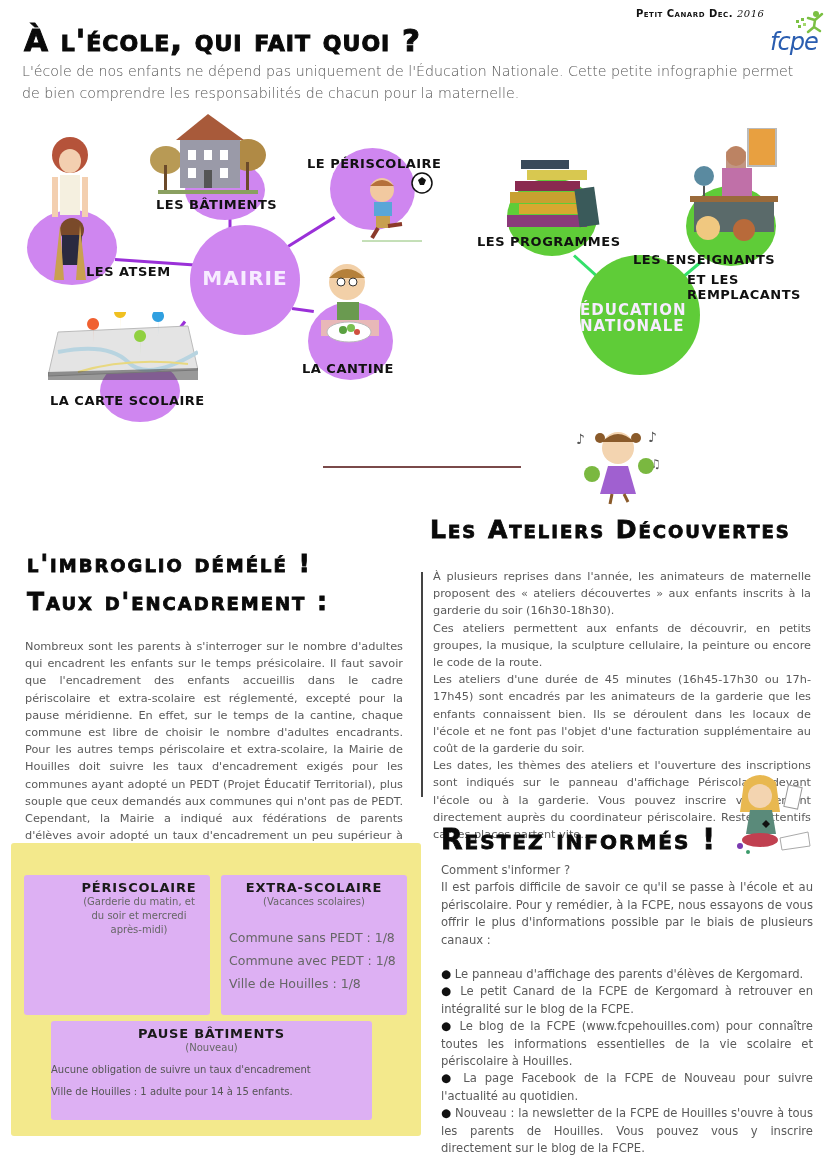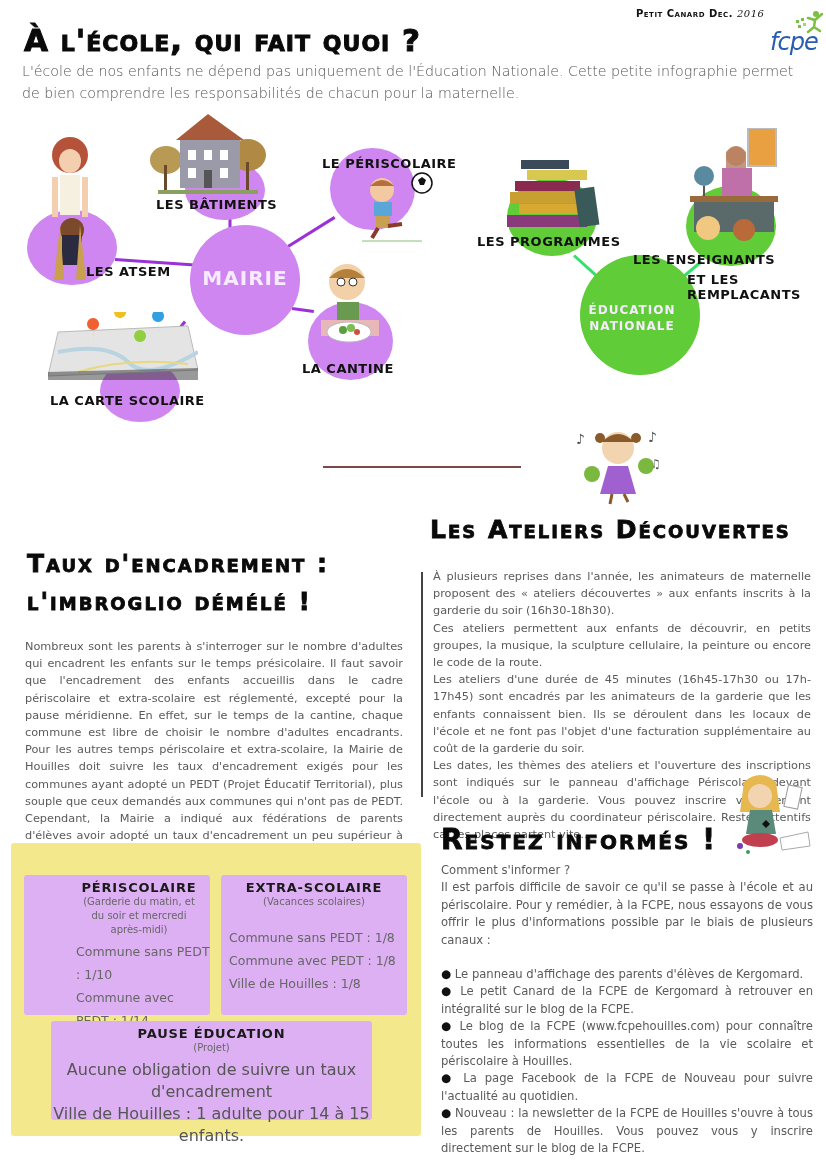--- a/index.html
+++ b/index.html
@@ -39,21 +39,21 @@
     .vline { position: absolute; background: #444; width: 1.5px; }
 
     
     .yellow-panel { left: 11px; top: 843px; width: 410px; height: 293px; background: #f3e98c; border-radius: 3px; }
     .yp-title { position: absolute; left: 0; top: 8px; width: 410px; text-align: center; font-size: 15px; color: #555; }
     .yp-title .strong { font-family: "DejaVu Sans", sans-serif; font-weight: 900; color: #111; font-variant: small-caps; letter-spacing: 1px; font-size: 15px; }
     .ppanel { position: absolute; background: #ddb0f3; border-radius: 3px; }
     .pp-head { font-family: "DejaVu Sans", sans-serif; font-weight: bold; color: #1a1a1a; text-align: center; font-size: 13px; letter-spacing: 0.8px; margin-top: 5px; }
     .pp-sub { text-align: center; font-size: 10px; color: #666; line-height: 14px; }
     .pp-row { font-size: 12.5px; color: #666; line-height: 23px; padding-left: 8px; }
-    .pp-center { text-align: center; font-size: 16px; color: #555; line-height: 22px; }
+    .pp-center { font-size: 10px; color: #555; line-height: 22px; }
 
     .bullets p { margin: 0; }
     .dot { color: #111; }
   </style>
 </head>
 <body>
 
 <div class="abs issue">
   <span>Petit Canard Dec.</span>
   <span class="yr">2016</span>
@@ -146,21 +146,21 @@
     <path d="M10 40 Q60 30 80 50 T150 40" stroke="#b8d4e0" stroke-width="4" fill="none"></path>
     <path d="M30 60 Q80 45 140 52" stroke="#e8d880" stroke-width="2" fill="none"></path>
     <path d="M45 18 a6 6 0 1 1 0.1 0 L45 32 Z" fill="#f06030"></path>
     <path d="M72 6 a6 6 0 1 1 0.1 0 L72 20 Z" fill="#f0c020"></path>
     <path d="M110 10 a6 6 0 1 1 0.1 0 L110 24 Z" fill="#30a0e0"></path>
     <path d="M92 30 a6 6 0 1 1 0.1 0 L92 44 Z" fill="#90d040"></path>
     <polygon points="0,60 150,56 150,68 0,68" fill="#333" opacity="0.5"></polygon>
   </svg>
 
   <span class="node-label" style="left:156px;top:197px">LES BÂTIMENTS</span>
-  <span class="node-label" style="left:322px;top:156px">LE PÉRISCOLAIRE</span>
+  <span class="node-label" style="left:307px;top:156px">LE PÉRISCOLAIRE</span>
   <span class="node-label" style="left:86px;top:264px">LES ATSEM</span>
   <span class="node-label" style="left:302px;top:361px">LA CANTINE</span>
   <span class="node-label" style="left:50px;top:393px">LA CARTE SCOLAIRE</span>
 
   <span class="hub-label" style="left:190px;top:266px;width:110px;font-size:20px;">MAIRIE</span>
 </div>
 
 <div>
   <div class="line g" style="left:574px;top:254px;width:36px;transform:rotate(42deg)"></div>
   <div class="line g" style="left:680px;top:278px;width:28px;transform:rotate(-40deg)"></div>
@@ -190,21 +190,21 @@
     <rect x="6" y="74" width="80" height="30" fill="#5a6a6a"></rect>
     <circle cx="20" cy="100" r="12" fill="#f0c880"></circle>
     <circle cx="56" cy="102" r="11" fill="#b86a3a"></circle>
   </svg>
 
   <span class="node-label" style="left:477px;top:234px">LES PROGRAMMES</span>
   <span class="node-label" style="left:633px;top:252px">LES ENSEIGNANTS</span>
   <span class="node-label" style="left:687px;top:272px">ET LES</span>
   <span class="node-label" style="left:687px;top:287px">REMPLACANTS</span>
 
-  <div class="hub-label" style="left:580px;top:302px;width:104px;font-size:12px;line-height:16px;">
+  <div class="hub-label" style="left:580px;top:302px;width:104px;font-size:15px;line-height:16px;">
     <div>ÉDUCATION</div>
     <div>NATIONALE</div>
   </div>
 </div>
 
 <div class="abs" style="left:323px;top:466px;width:198px;height:2px;background:#7a4a4a;"></div>
 
 <svg class="illus" style="left:572px;top:424px" width="92" height="82" viewBox="0 0 92 82">
   <text x="4" y="20" font-size="14" fill="#555">♪</text>
   <text x="76" y="18" font-size="14" fill="#555">♪</text>
@@ -214,52 +214,47 @@
   <circle cx="28" cy="14" r="5" fill="#8a5a2a"></circle>
     <circle cx="64" cy="14" r="5" fill="#8a5a2a"></circle>
   <circle cx="20" cy="50" r="8" fill="#7ab840"></circle>
     <circle cx="74" cy="42" r="8" fill="#7ab840"></circle>
   <polygon points="36,42 56,42 64,70 28,70" fill="#a060d0"></polygon>
   <line x1="40" y1="70" x2="38" y2="80" stroke="#8a5a2a" stroke-width="3"></line>
   <line x1="52" y1="70" x2="56" y2="78" stroke="#8a5a2a" stroke-width="3"></line>
 </svg>
 
 <div class="h-section" style="left:27px;top:545px;font-size:25px;line-height:38px;">
+  <div>l'imbroglio démélé !</div>
   <div>Taux d'encadrement :</div>
-  <div>l'imbroglio démélé !</div>
 </div>
 <p class="body-text" style="left:25px;top:638px;width:378px;">Nombreux sont les parents à s'interroger sur le nombre d'adultes qui encadrent les enfants sur le temps présicolaire. Il faut savoir que l'encadrement des enfants accueillis dans le cadre périscolaire et extra-scolaire est réglementé, excepté pour la pause méridienne. En effet, sur le temps de la cantine, chaque commune est libre de choisir le nombre d'adultes encadrants.  Pour les autres temps périscolaire et extra-scolaire, la Mairie de Houilles doit suivre les taux d'encadrement exigés pour les communes ayant adopté un PEDT (Projet Éducatif Territorial), plus souple que ceux demandés aux communes qui n'ont pas de PEDT. Cependant, la Mairie a indiqué aux fédérations de parents d'élèves avoir adopté un taux d'encadrement un peu supérieur à celui imposé.</p>
 
 <div class="vline" style="left:421px;top:572px;height:225px;"></div>
 
 <div class="abs yellow-panel">
 
   <div class="ppanel" style="left:13px;top:32px;width:186px;height:140px;padding-left:44px;">
     <div class="pp-head">PÉRISCOLAIRE</div>
     <div class="pp-sub" style="padding:0 8px;">(Garderie du matin, et du soir et mercredi après-midi)</div>
-    <div style="margin-top:3px;">
-      <div class="pp-row">Commune sans PEDT : 1/10</div>
-      <div class="pp-row">Commune avec PEDT : 1/14</div>
-      <div class="pp-row">Ville de Houilles : 1/12</div>
-    </div>
   </div>
 
   <div class="ppanel" style="left:210px;top:32px;width:186px;height:140px;">
     <div class="pp-head">EXTRA-SCOLAIRE</div>
     <div class="pp-sub">(Vacances scolaires)</div>
     <div style="margin-top:17px;">
       <div class="pp-row">Commune sans PEDT : 1/8</div>
       <div class="pp-row">Commune avec PEDT : 1/8</div>
       <div class="pp-row">Ville de Houilles : 1/8</div>
     </div>
   </div>
 
   <div class="ppanel" style="left:40px;top:178px;width:321px;height:99px;">
-    <div class="pp-head">PAUSE ÉDUCATION</div>
-    <div class="pp-sub">(Projet)</div>
+    <div class="pp-head">PAUSE BÂTIMENTS</div>
+    <div class="pp-sub">(Nouveau)</div>
     <div class="pp-center" style="margin-top:4px;">Aucune obligation de suivre un taux d'encadrement</div>
     <div class="pp-center">Ville de Houilles : 1 adulte pour 14 à 15 enfants.</div>
   </div>
 </div>
 
 <h2 class="h-section" style="left:430px;top:515px;font-size:25px;">Les Ateliers Découvertes</h2>
 <div class="body-text" style="left:433px;top:568px;width:378px;">
   <p>À plusieurs reprises dans l'année, les animateurs de maternelle proposent des « ateliers découvertes » aux enfants inscrits à la garderie du soir (16h30-18h30).</p>
   <p>Ces ateliers permettent aux enfants de découvrir, en petits groupes, la musique, la sculpture cellulaire, la peinture ou encore le code de la route.</p>
   <p>Les ateliers d'une durée de 45 minutes (16h45-17h30 ou 17h-17h45) sont encadrés par les animateurs de la garderie que les enfants connaissent bien. Ils se déroulent dans les locaux de l'école et ne font pas l'objet d'une facturation supplémentaire au coût de la garderie du soir.</p>

